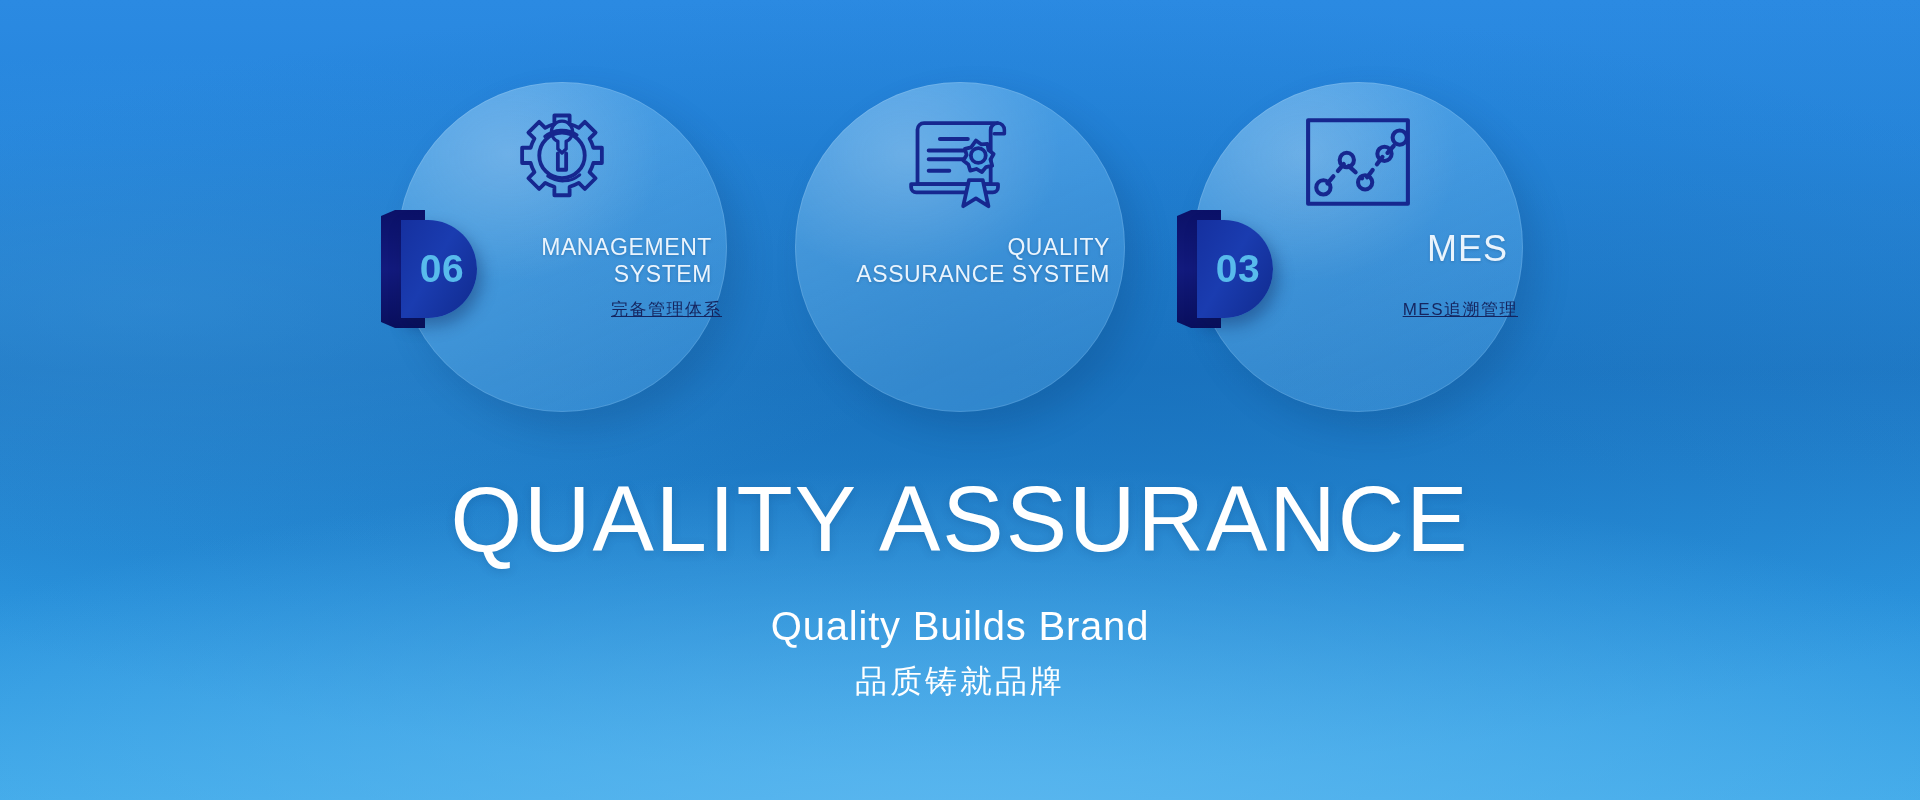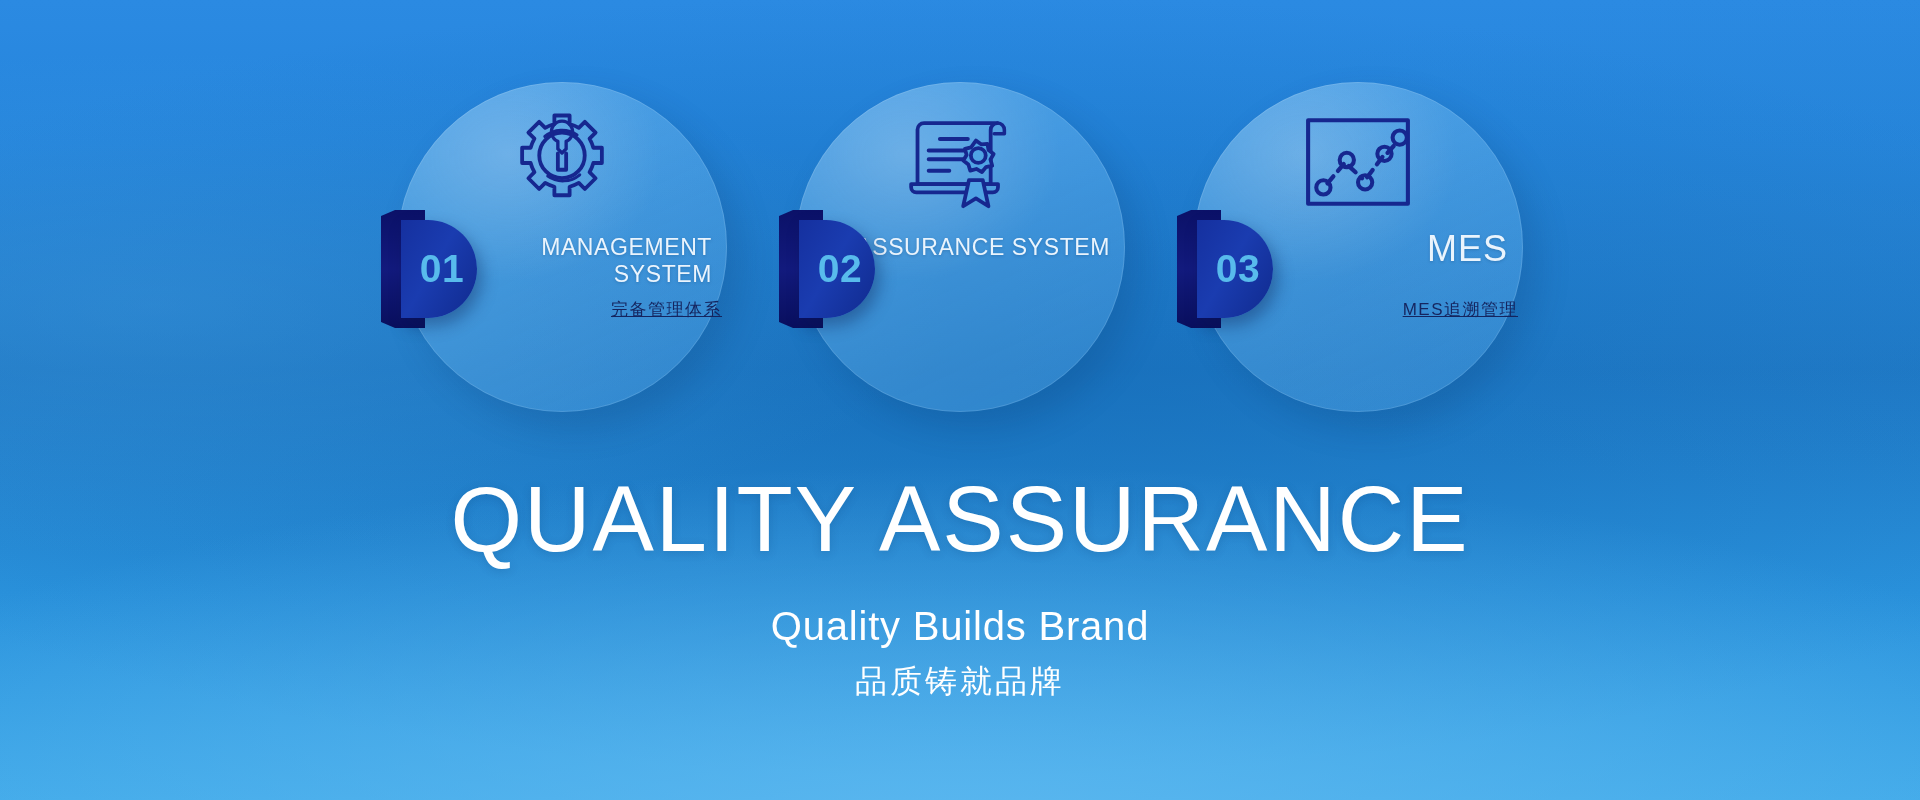--- a/index.html
+++ b/index.html
@@ -138,49 +138,45 @@
         <div>SYSTEM</div>
       </div>
 
       <div class="cn r1">
         <div>完备管理体系</div>
       </div>
 
       <div class="badge">
         <div class="strip"></div>
         <div class="dshape"></div>
-        <div class="num">01</div>
+        <div class="num">06</div>
       </div>
     </div>
 
     <div class="card">
       <div class="disc"></div>
 
       <div class="icon">
         <svg width="118" height="118" viewBox="0 0 100 100" fill="none" stroke="#16278f" stroke-width="3.2" stroke-linejoin="round" stroke-linecap="round">
           <path d="M14 22.5a5.5 5.5 0 0 1 5.5-5.5h62.3a5.8 5.8 0 0 0-5.8 5.8v45.9H14z"></path>
           <path d="M81.8 17a5.8 5.8 0 0 1 5.8 5.8v3.3h-8.6" stroke-width="3"></path>
           <path d="M8.6 68.7h73.6v2.6a4.4 4.4 0 0 1-4.4 4.4H13a4.4 4.4 0 0 1-4.4-4.4z"></path>
           <path d="M33 30.6h23.6M23.5 40.2h43.2M23.5 47.6h43.2M23.5 57.4h17.4" stroke-width="3.4"></path>
           <path d="M57.6 65.3l-4.9 22.2 10.8-6.6 10.6 6.6-4.8-22.2z" fill="#4fa3e4" stroke-width="3.2"></path>
           <path d="M63.5 31.8l4.4 3.2 5.4-.4.9 5.3 4.3 3.3-2.7 4.7 1.5 5.2-5.3 1.2-3.4 4.2-4.7-2.6-5.2 1.4-1.6-5.2-4.3-3.3 2.8-4.7-1.4-5.2 5.2-1.3z" fill="#4fa3e4" stroke-width="3.2"></path>
           <circle cx="65.5" cy="44.5" r="6.3" stroke-width="3.2"></circle>
         </svg>
       </div>
 
       <div class="en two">
+        <div>QUALITY</div>
         <div>ASSURANCE SYSTEM</div>
       </div>
 
 
-      <div class="badge">
-        <div class="strip"></div>
-        <div class="dshape"></div>
-        <div class="num">02</div>
-      </div>
     </div>
 
     <div class="card">
       <div class="disc"></div>
 
       <div class="icon">
         <svg width="112" height="100" viewBox="0 0 110 92" fill="none" stroke="#16278f" stroke-width="4" stroke-linejoin="round" stroke-linecap="round">
           <rect x="6" y="5" width="98" height="82"></rect>
           <path d="M25 67 L41 48" stroke-width="4.2" stroke-dasharray="9 7"></path>
           <path d="M46 50 L59 62" stroke-width="4.2" stroke-dasharray="9 7"></path>

